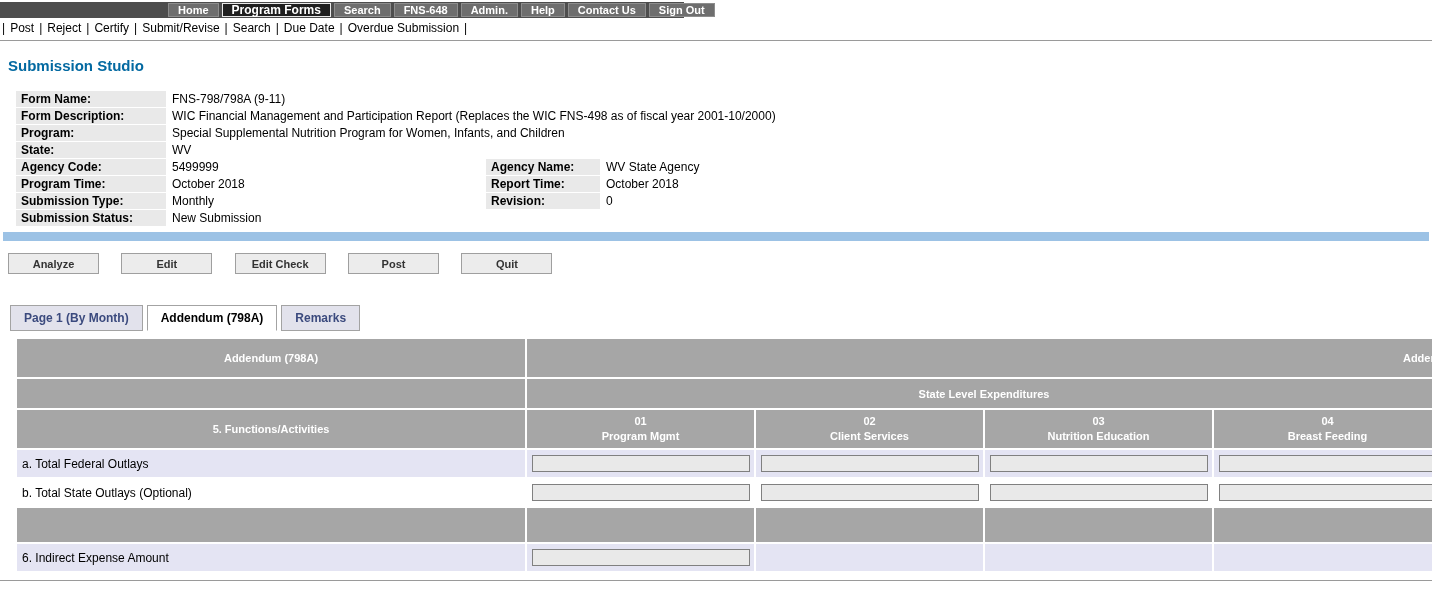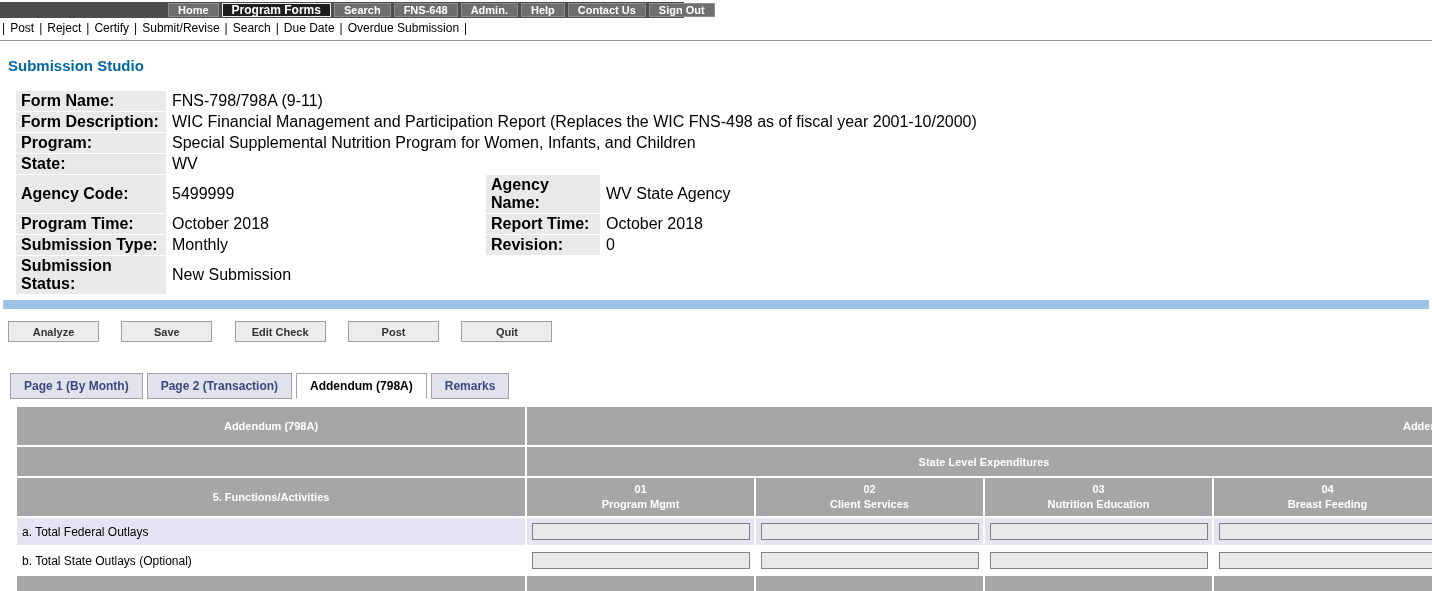--- a/index.html
+++ b/index.html
@@ -39,21 +39,21 @@
   
   .page-title {
     margin:16px 0 0 8px;
     color:#0369a1; font-size:15px; font-weight:bold;
   }
 
   
   table.info {
     margin:16px 0 0 15px; width:1412px;
     border-collapse:separate; border-spacing:1px;
-    font-size:16px;
+    font-size:12px;
   }
   table.info td { padding:1px 5px; height:15px; vertical-align:middle; }
   table.info td.lbl { background:#e9e9e9; font-weight:bold; }
   table.info td.val { background:#fff; }
 
   
   .blue-bar {
     margin:5px 3px 0 3px; height:9px; background:#9CC2E5;
   }
 
@@ -171,29 +171,28 @@
     <td class="lbl">Submission Status:</td>
     <td class="val" colspan="3">New Submission</td>
   </tr>
 </tbody>
   </table>
 
 <div class="blue-bar"></div>
 
 <div class="btn-row">
   <button class="btn">Analyze</button>
-  <button class="btn">Save</button>
+  <button class="btn">Edit</button>
   <button class="btn">Edit Check</button>
   <button class="btn">Post</button>
   <button class="btn">Quit</button>
 </div>
 
 <div class="tabs">
   <div class="tab">Page 1 (By Month)</div>
-  <div class="tab">Page 2 (Transaction)</div>
   <div class="tab active">Addendum (798A)</div>
   <div class="tab">Remarks</div>
 </div>
 
 <div class="grid-wrap">
   <table class="grid">
     <colgroup>
       <col style="width:508px">
         <col style="width:227px">
         <col style="width:227px">

